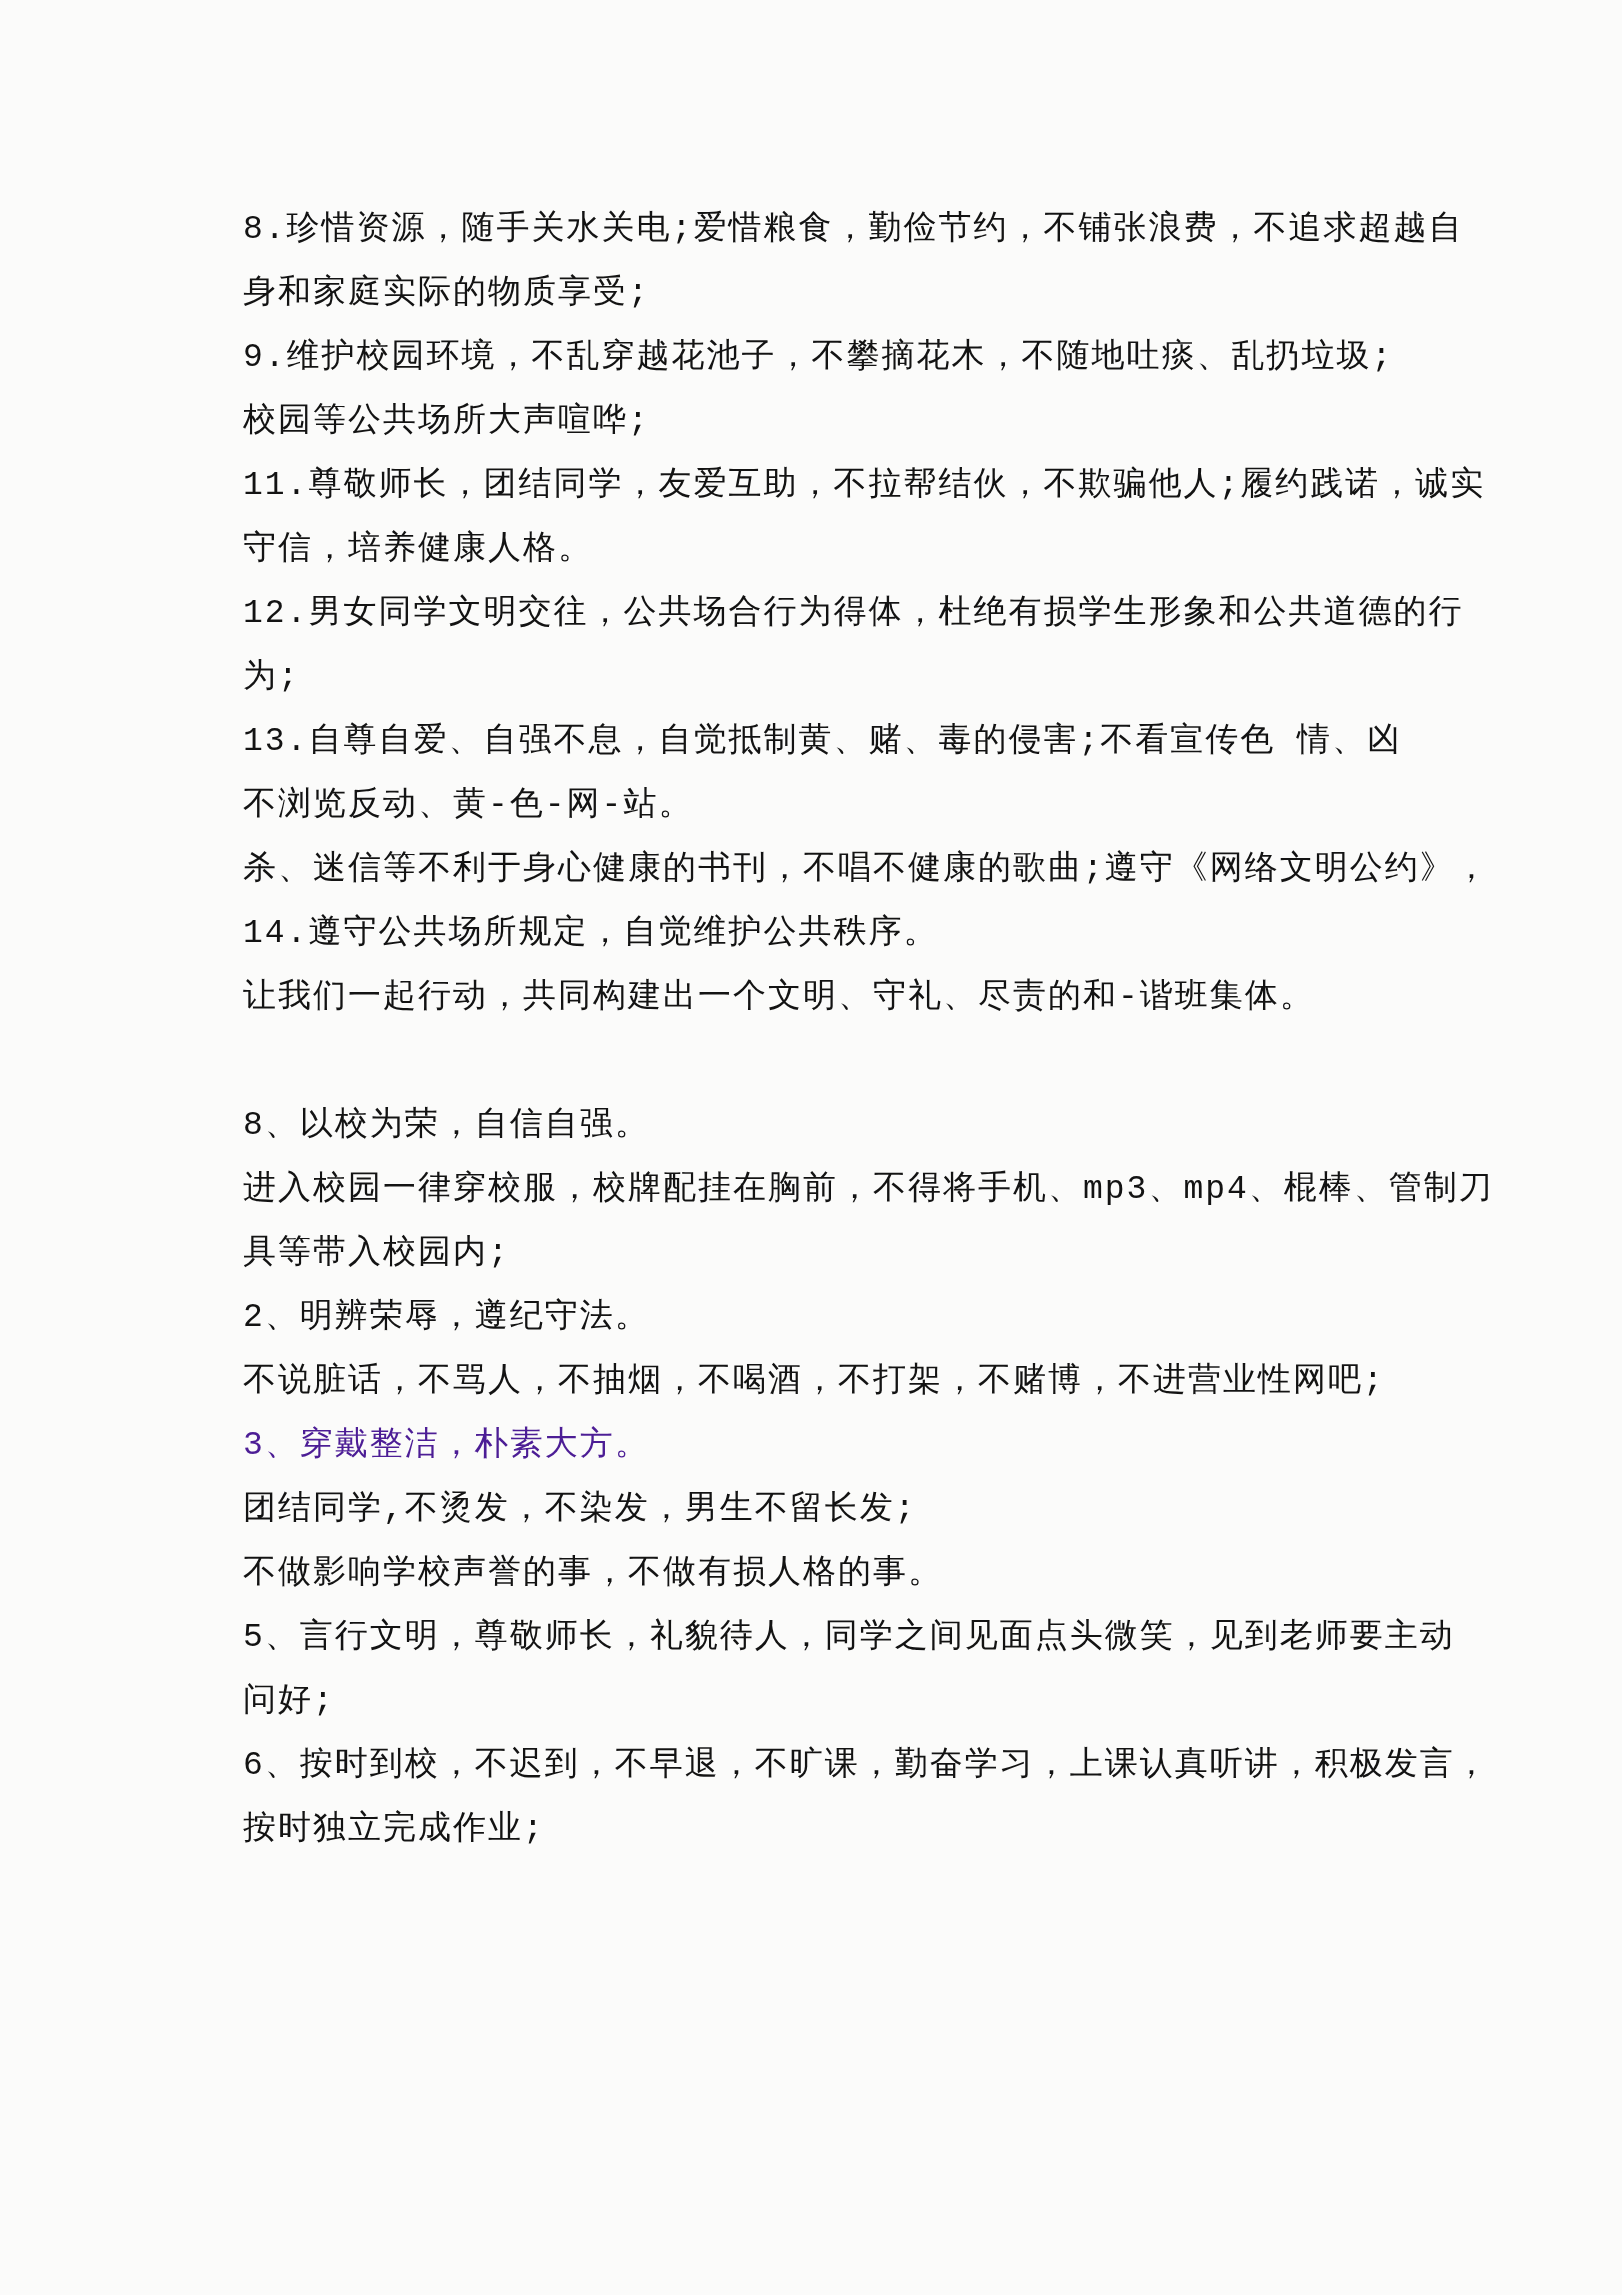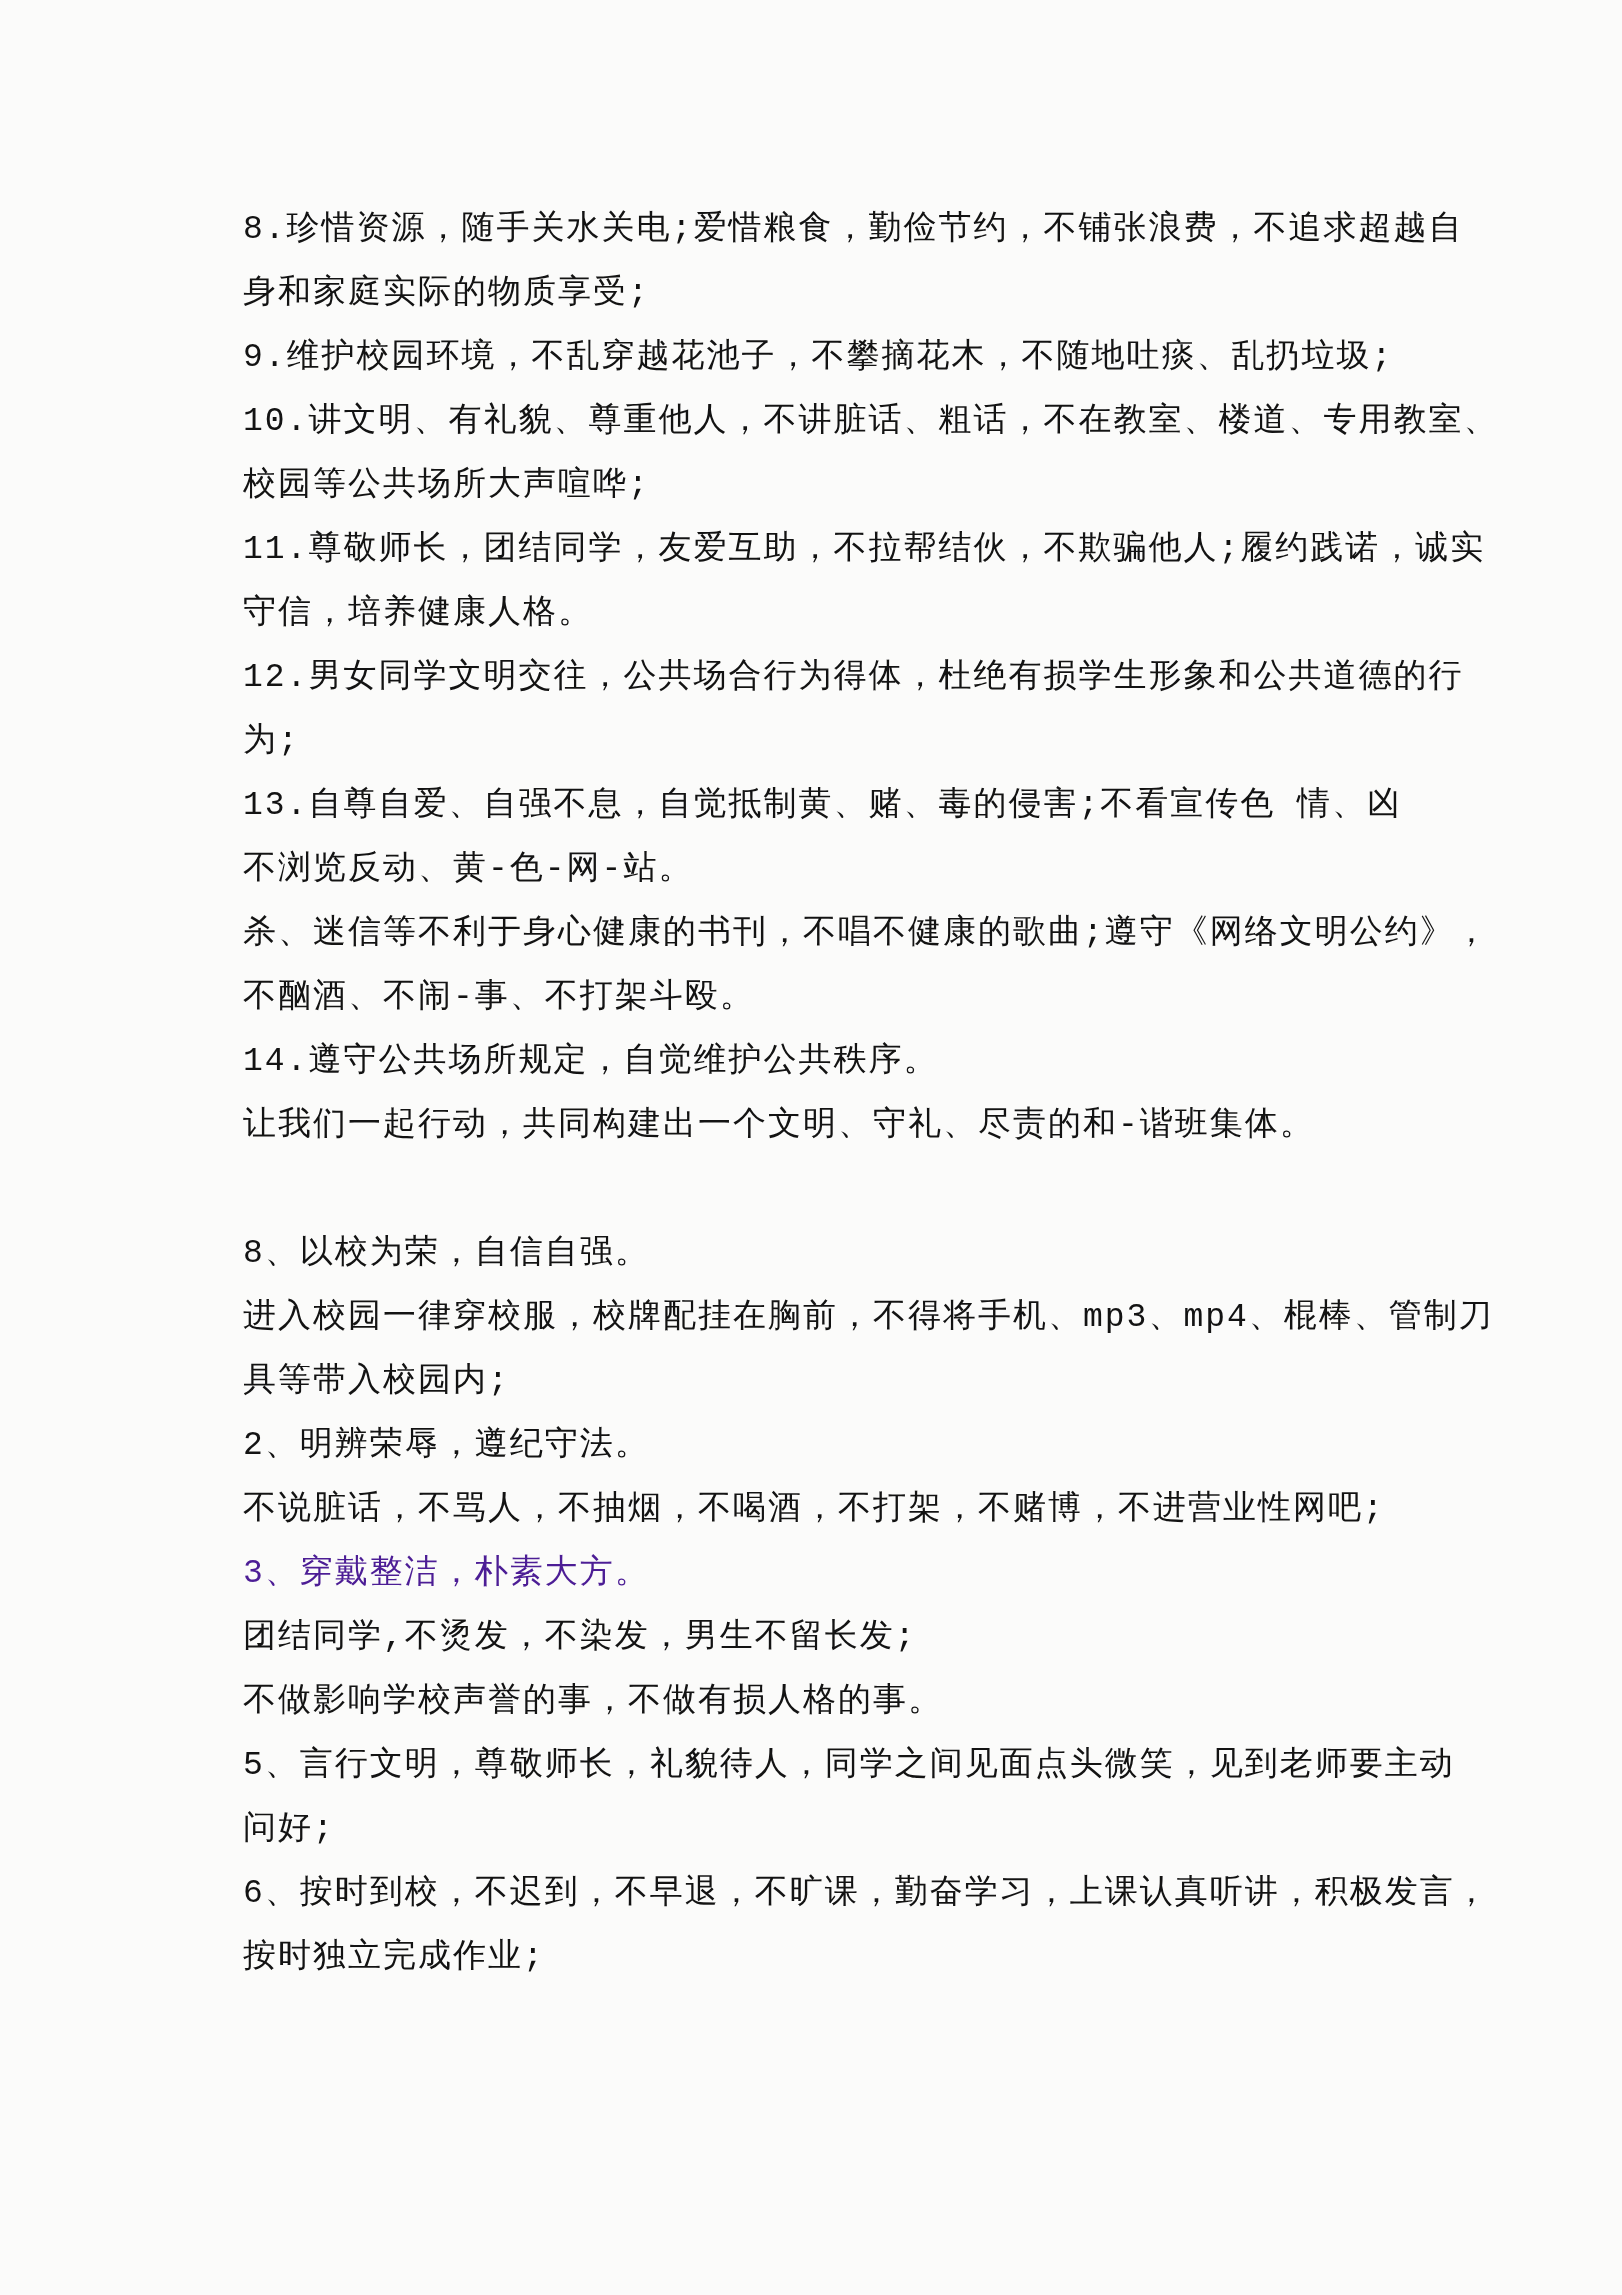--- a/index.html
+++ b/index.html
@@ -36,30 +36,28 @@
   }
 </style>
 </head>
 <body style="background: rgb(251, 251, 250);">
 
 <div class="page" style="background: rgb(251, 251, 250);">
   <div class="text-block">
       <div class="line" style="color: rgb(19, 19, 19);">8.珍惜资源，随手关水关电;爱惜粮食，勤俭节约，不铺张浪费，不追求超越自</div>
       <div class="line" style="color: rgb(19, 19, 19);">身和家庭实际的物质享受;</div>
       <div class="line" style="color: rgb(19, 19, 19);">9.维护校园环境，不乱穿越花池子，不攀摘花木，不随地吐痰、乱扔垃圾;</div>
-      <div class="line" style="color: rgb(19, 19, 19);">10.讲文明、有礼貌、尊重他人，不讲脏话、粗话，不在教室、楼道、专用教室、</div>
       <div class="line" style="color: rgb(19, 19, 19);">校园等公共场所大声喧哗;</div>
       <div class="line" style="color: rgb(19, 19, 19);">11.尊敬师长，团结同学，友爱互助，不拉帮结伙，不欺骗他人;履约践诺，诚实</div>
       <div class="line" style="color: rgb(19, 19, 19);">守信，培养健康人格。</div>
       <div class="line" style="color: rgb(19, 19, 19);">12.男女同学文明交往，公共场合行为得体，杜绝有损学生形象和公共道德的行</div>
       <div class="line" style="color: rgb(19, 19, 19);">为;</div>
       <div class="line" style="color: rgb(19, 19, 19);">13.自尊自爱、自强不息，自觉抵制黄、赌、毒的侵害;不看宣传色 情、凶</div>
       <div class="line" style="color: rgb(19, 19, 19);">不浏览反动、黄-色-网-站。</div>
       <div class="line" style="color: rgb(19, 19, 19);">杀、迷信等不利于身心健康的书刊，不唱不健康的歌曲;遵守《网络文明公约》，</div>
-      <div class="line" style="color: rgb(19, 19, 19);">不酗酒、不闹-事、不打架斗殴。</div>
       <div class="line" style="color: rgb(19, 19, 19);">14.遵守公共场所规定，自觉维护公共秩序。</div>
       <div class="line" style="color: rgb(19, 19, 19);">让我们一起行动，共同构建出一个文明、守礼、尽责的和-谐班集体。</div>
       <div class="line" style="color: rgb(19, 19, 19);"></div>
       <div class="line" style="color: rgb(19, 19, 19);">8、以校为荣，自信自强。</div>
       <div class="line" style="color: rgb(19, 19, 19);">进入校园一律穿校服，校牌配挂在胸前，不得将手机、mp3、mp4、棍棒、管制刀</div>
       <div class="line" style="color: rgb(19, 19, 19);">具等带入校园内;</div>
       <div class="line" style="color: rgb(19, 19, 19);">2、明辨荣辱，遵纪守法。</div>
       <div class="line" style="color: rgb(19, 19, 19);">不说脏话，不骂人，不抽烟，不喝酒，不打架，不赌博，不进营业性网吧;</div>
       <div class="line" style="color: #4c1d95;">3、穿戴整洁，朴素大方。</div>
       <div class="line" style="color: rgb(19, 19, 19);">团结同学,不烫发，不染发，男生不留长发;</div>

